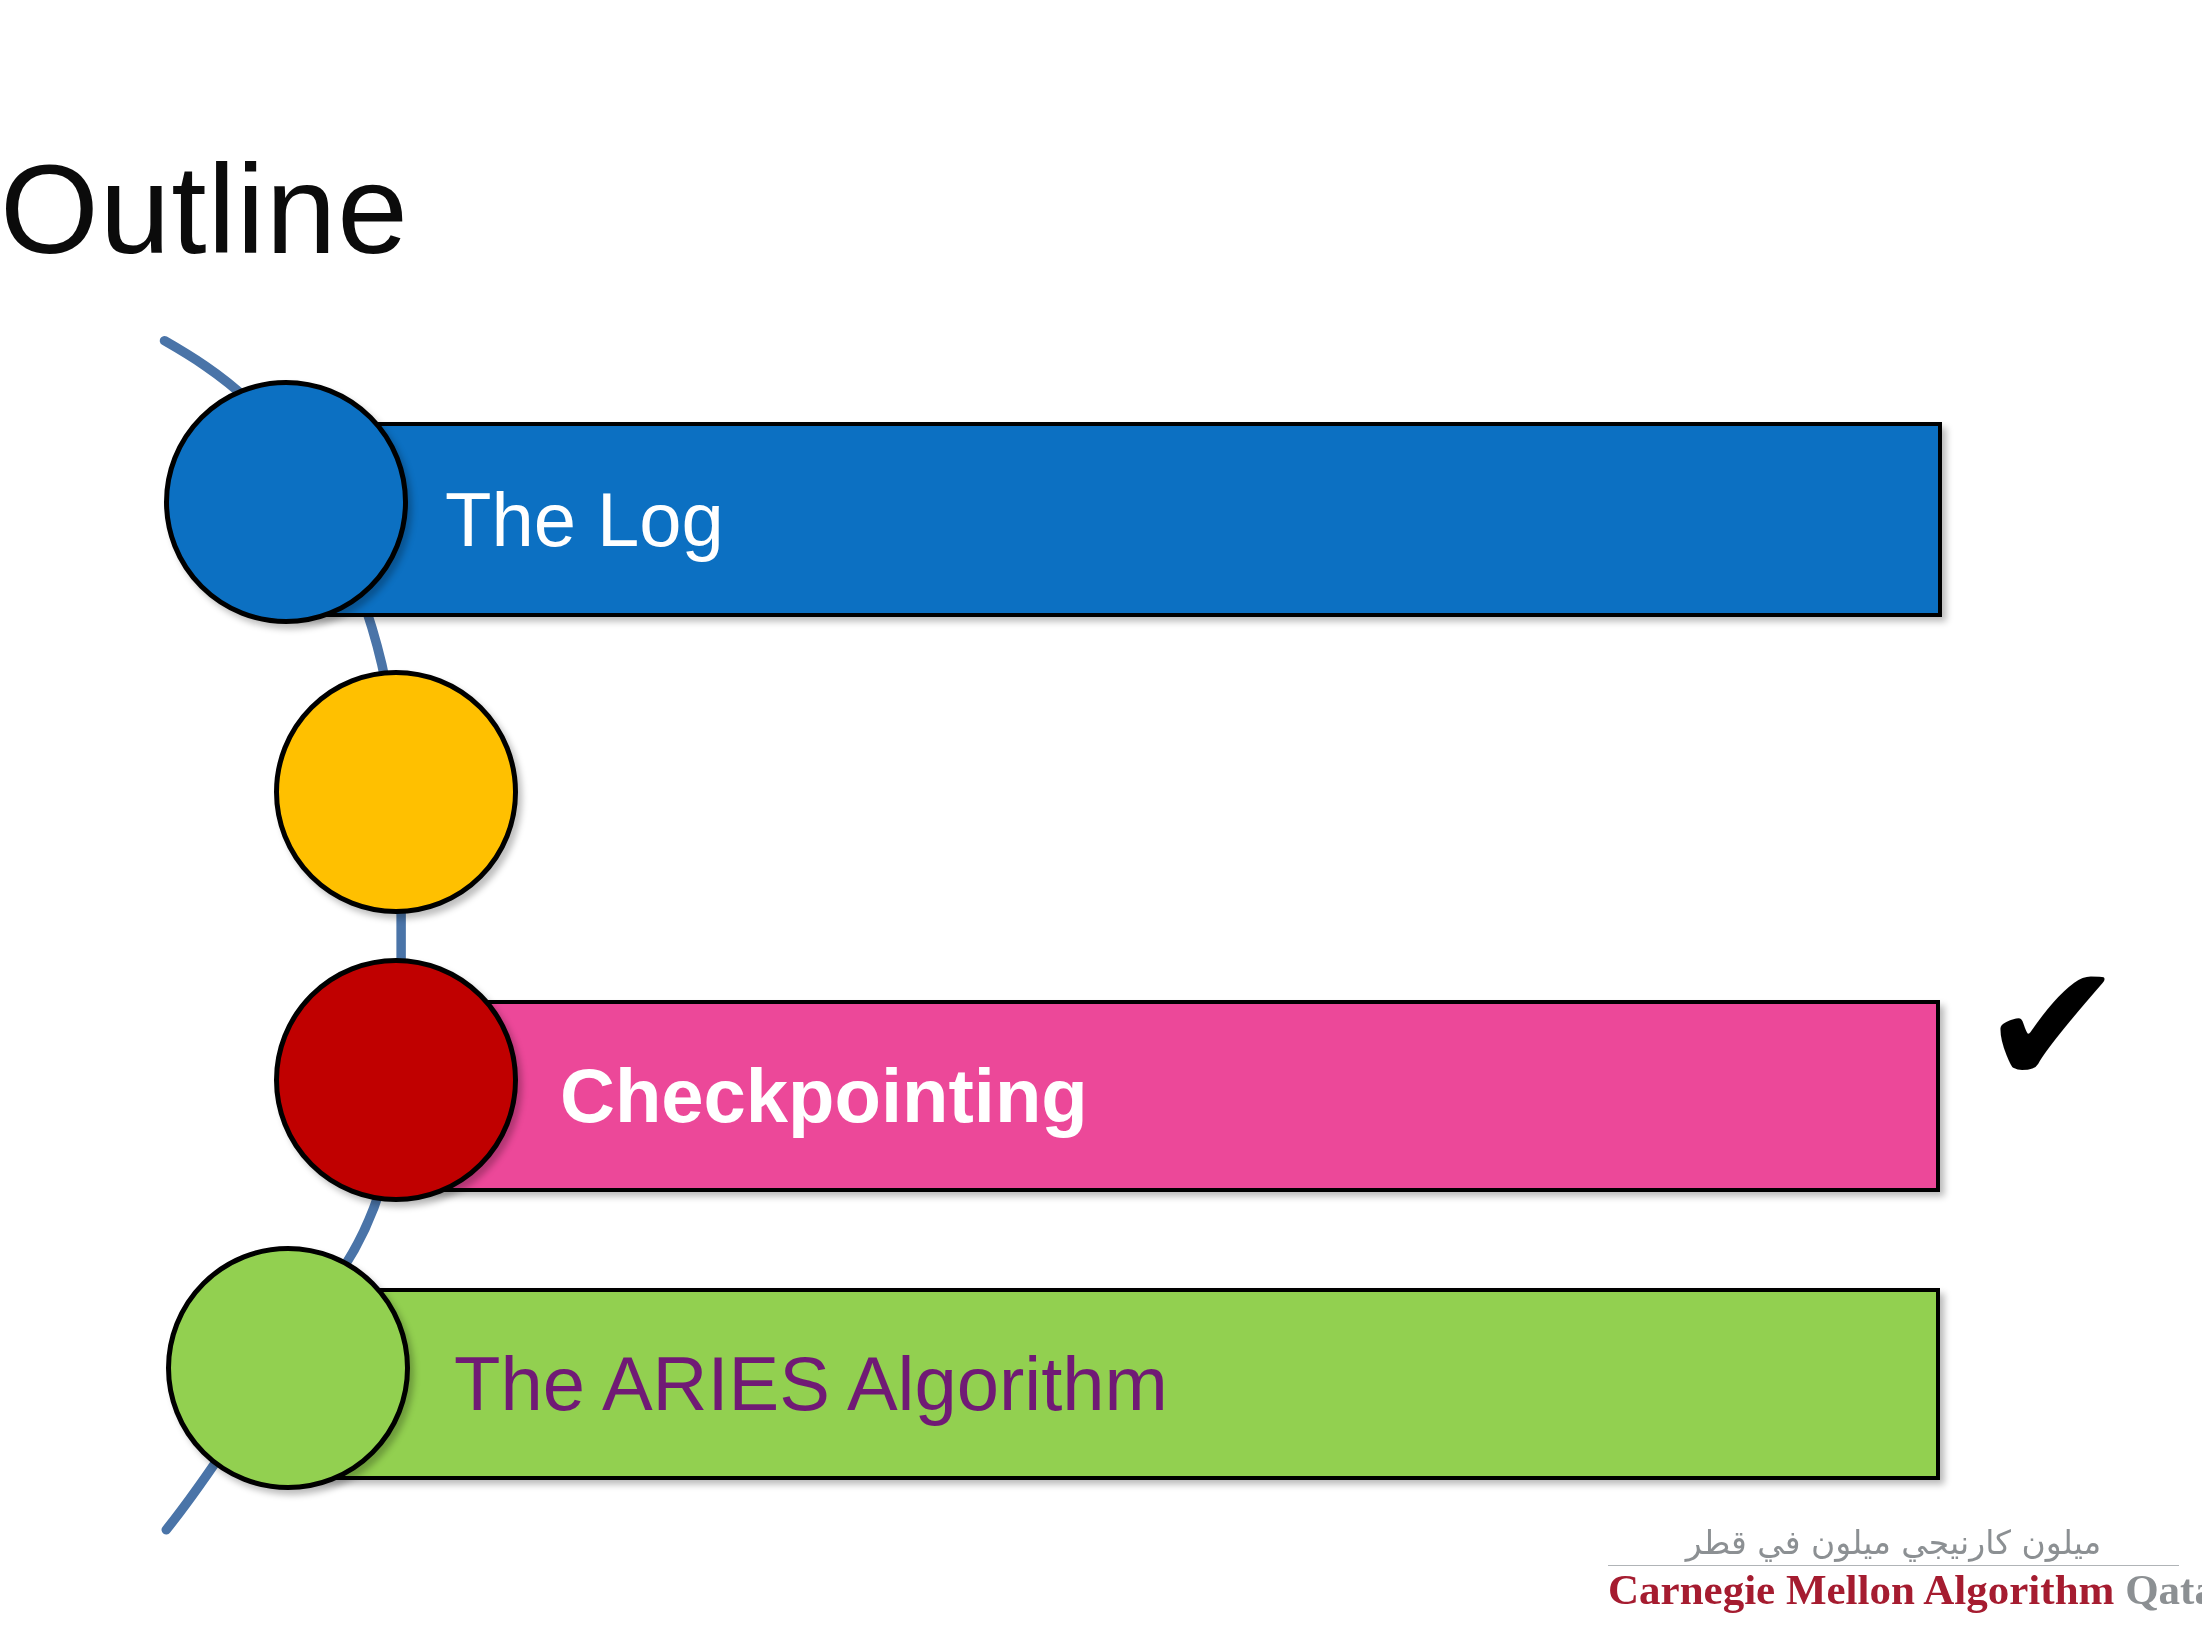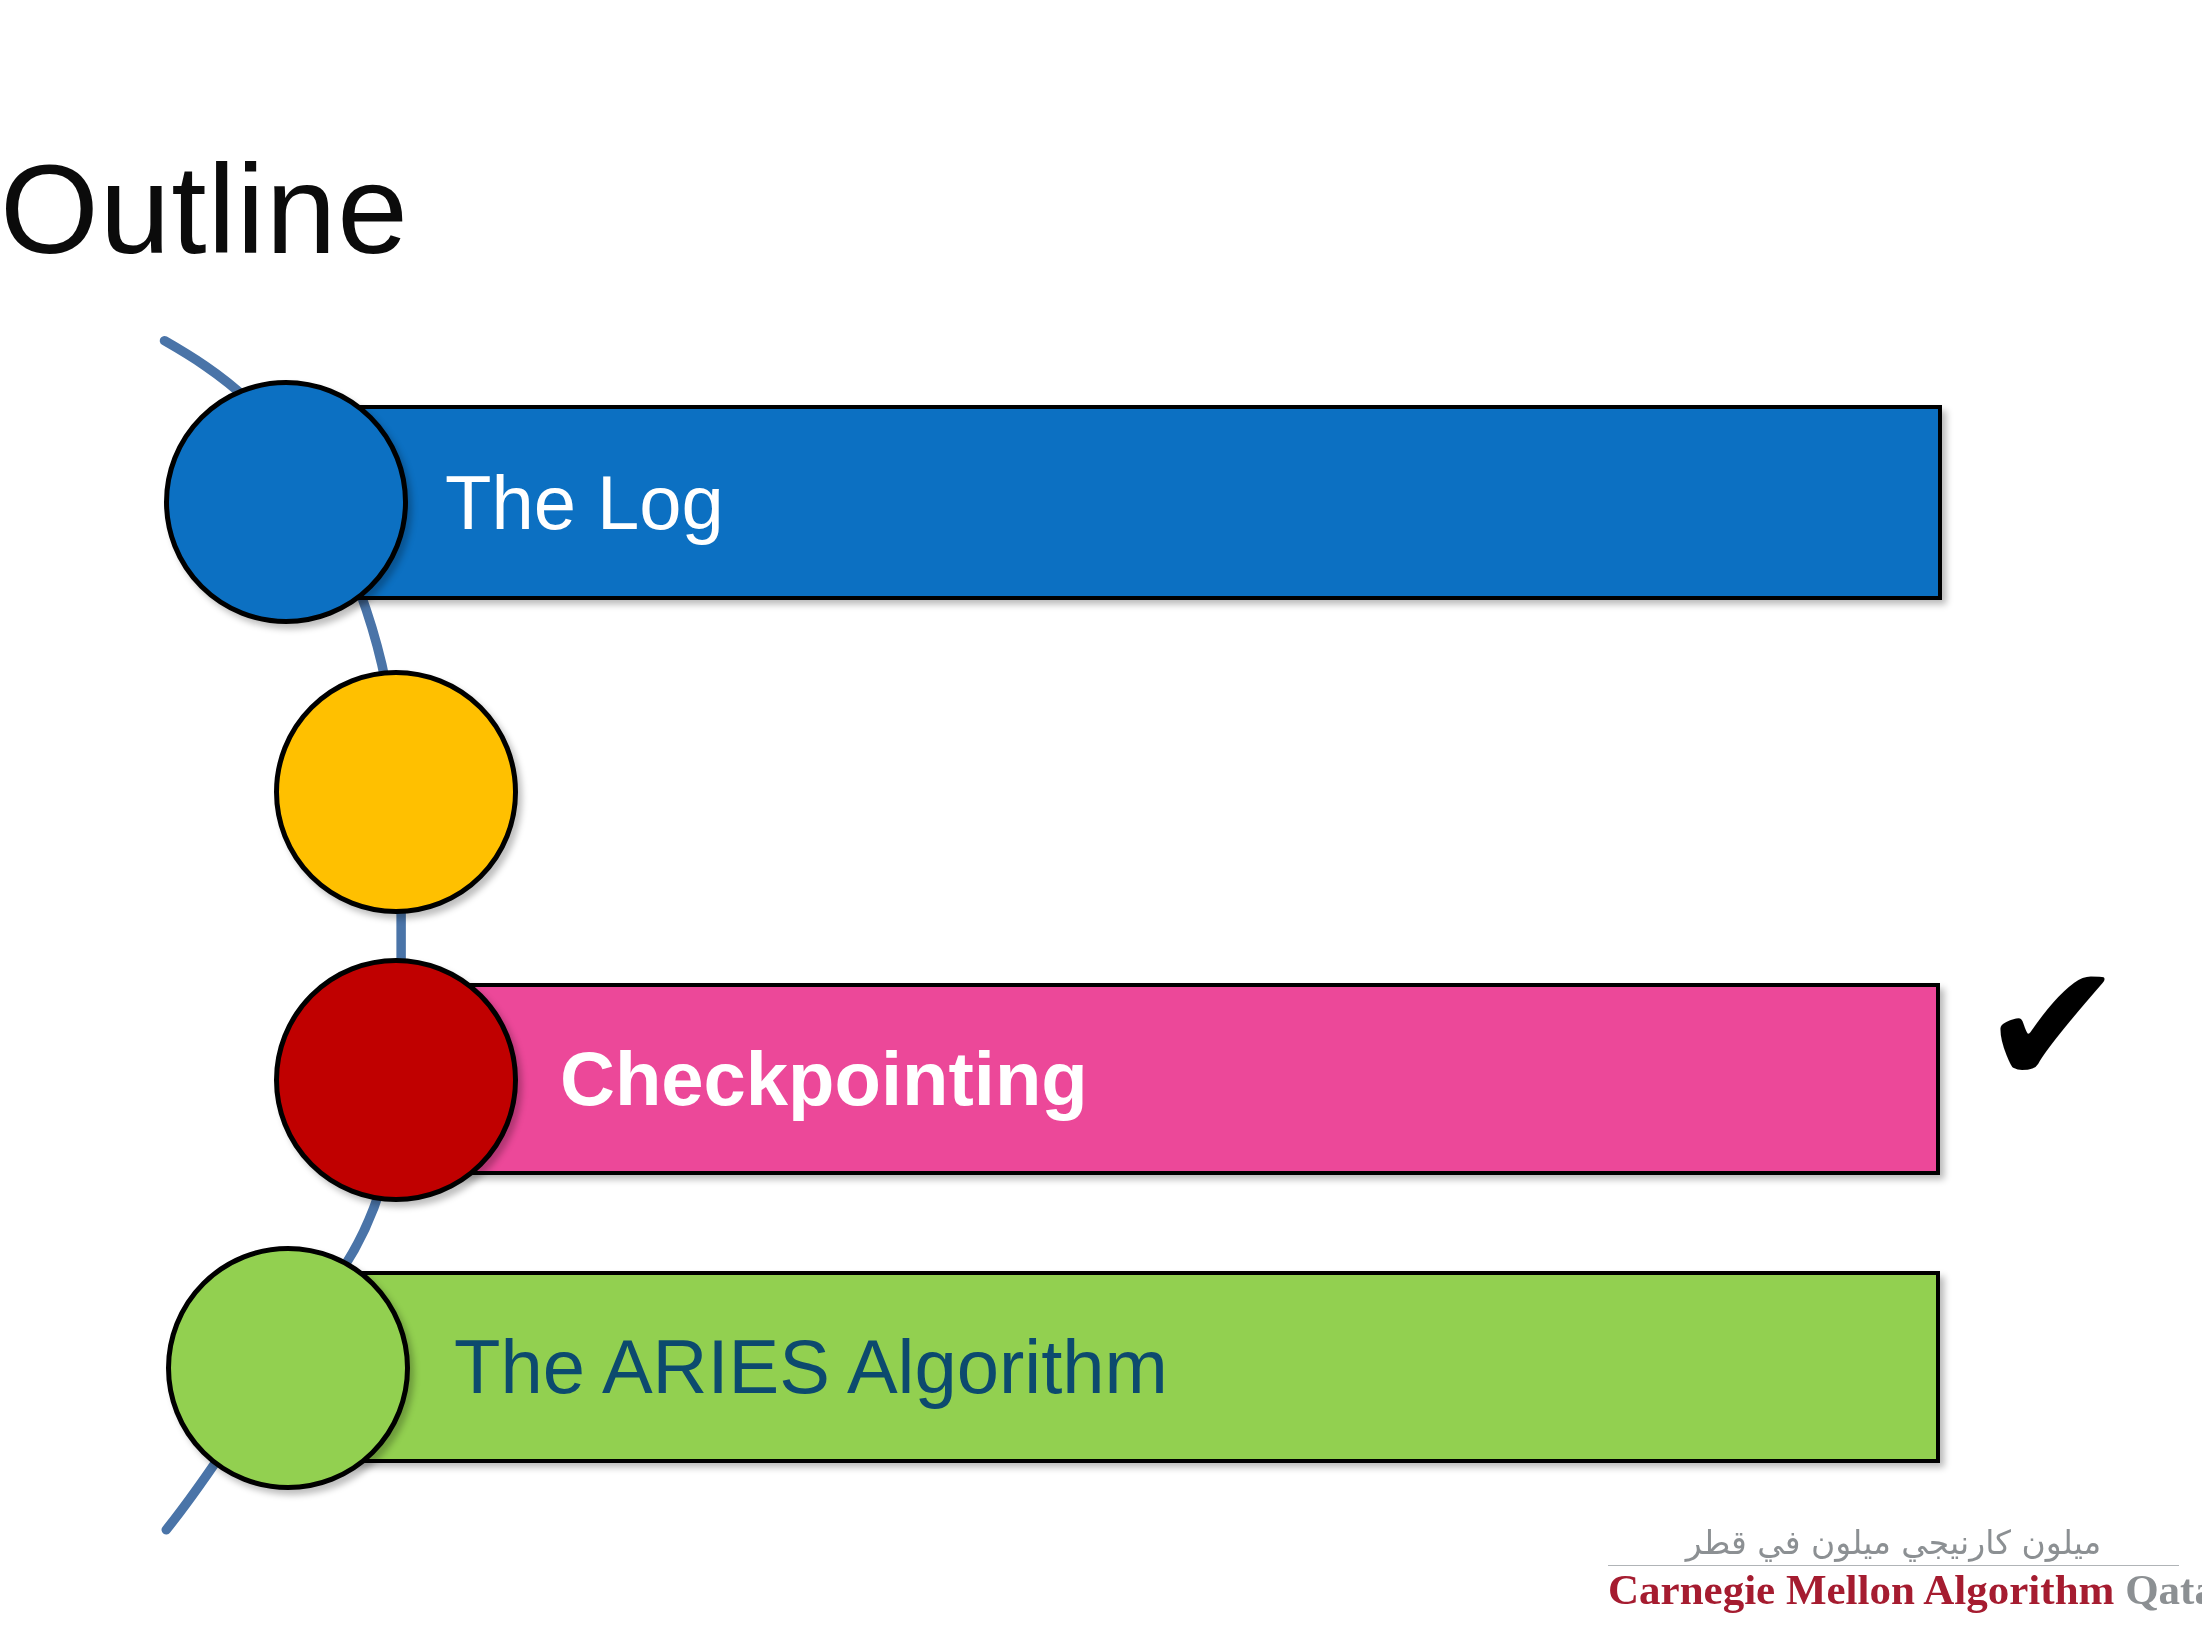--- a/index.html
+++ b/index.html
@@ -29,20 +29,21 @@
   .bar {
     position: absolute;
     z-index: 2;
     box-sizing: border-box;
     border: 4.3px solid #000000;
     display: flex;
     align-items: center;
     font-size: 76px;
     line-height: 1;
     box-shadow: 5.2px 5.2px 6.9px rgba(0,0,0,0.28);
+    margin-top: 17px;
   }
   .bar-1 { left: 293px; top: 405px;  width: 1649px; height: 195px; padding-left: 148px; }
   .bar-2 { left: 396px; top: 694px;  width: 1544px; height: 194px; padding-left: 160px; }
   .bar-3 { left: 396px; top: 983px; width: 1544px; height: 192px; padding-left: 160px; }
   .bar-4 { left: 294px; top: 1271px; width: 1646px; height: 192px; padding-left: 156px; }
   .node-circle {
     position: absolute;
     z-index: 3;
     box-sizing: border-box;
     width: 244px; height: 244px;
@@ -111,21 +112,21 @@
   <div class="bar bar-1" style="background-color: rgb(12, 112, 194);">
     <span style="color: rgb(255, 255, 255);">The Log</span>
   </div>
 
 
   <div class="bar bar-3" style="background-color: #ec4899; font-weight: bold;">
     <span style="color: rgb(255, 255, 255);">Checkpointing</span>
   </div>
 
   <div class="bar bar-4" style="background-color: rgb(146, 208, 80);">
-    <span style="color: #0c4a6e;">The ARIES Algorithm</span>
+    <span style="color: #701a75;">The ARIES Algorithm</span>
   </div>
 
   <div class="node-circle circle-1" style="background-color: rgb(12, 112, 194);"></div>
   <div class="node-circle circle-2" style="background-color: rgb(255, 192, 0);"></div>
   <div class="node-circle circle-3" style="background-color: rgb(192, 0, 0);"></div>
   <div class="node-circle circle-4" style="background-color: rgb(146, 208, 80);"></div>
 
   <div class="checkmark" style="color: rgb(0, 0, 0);">✔</div>
 
   <div class="logo">

